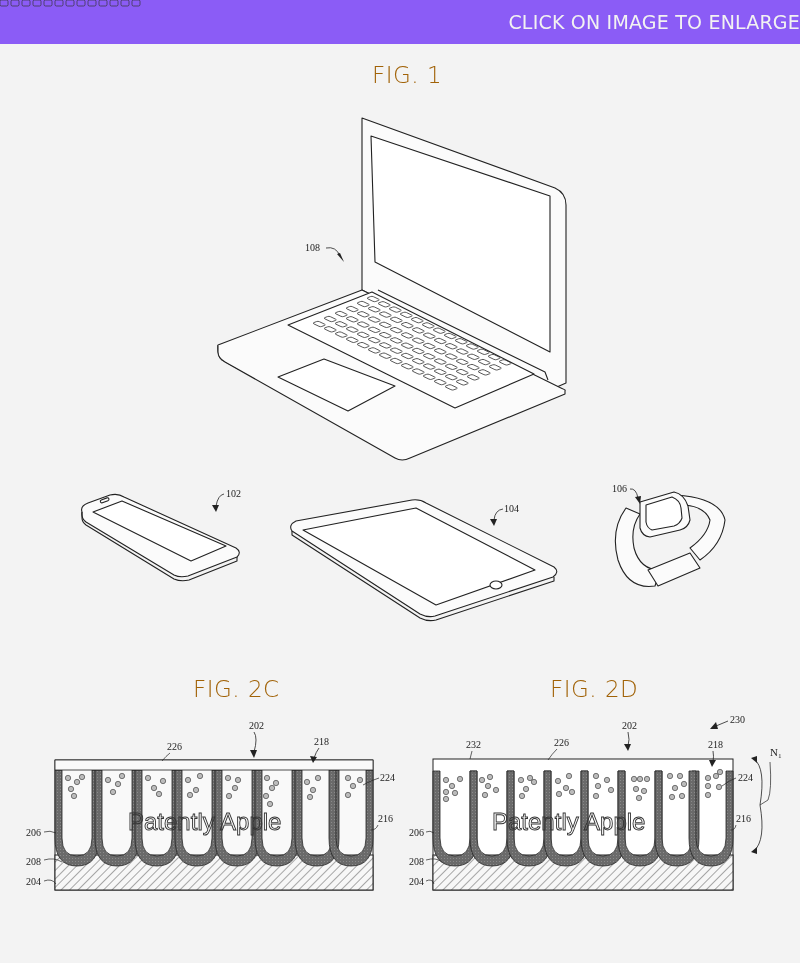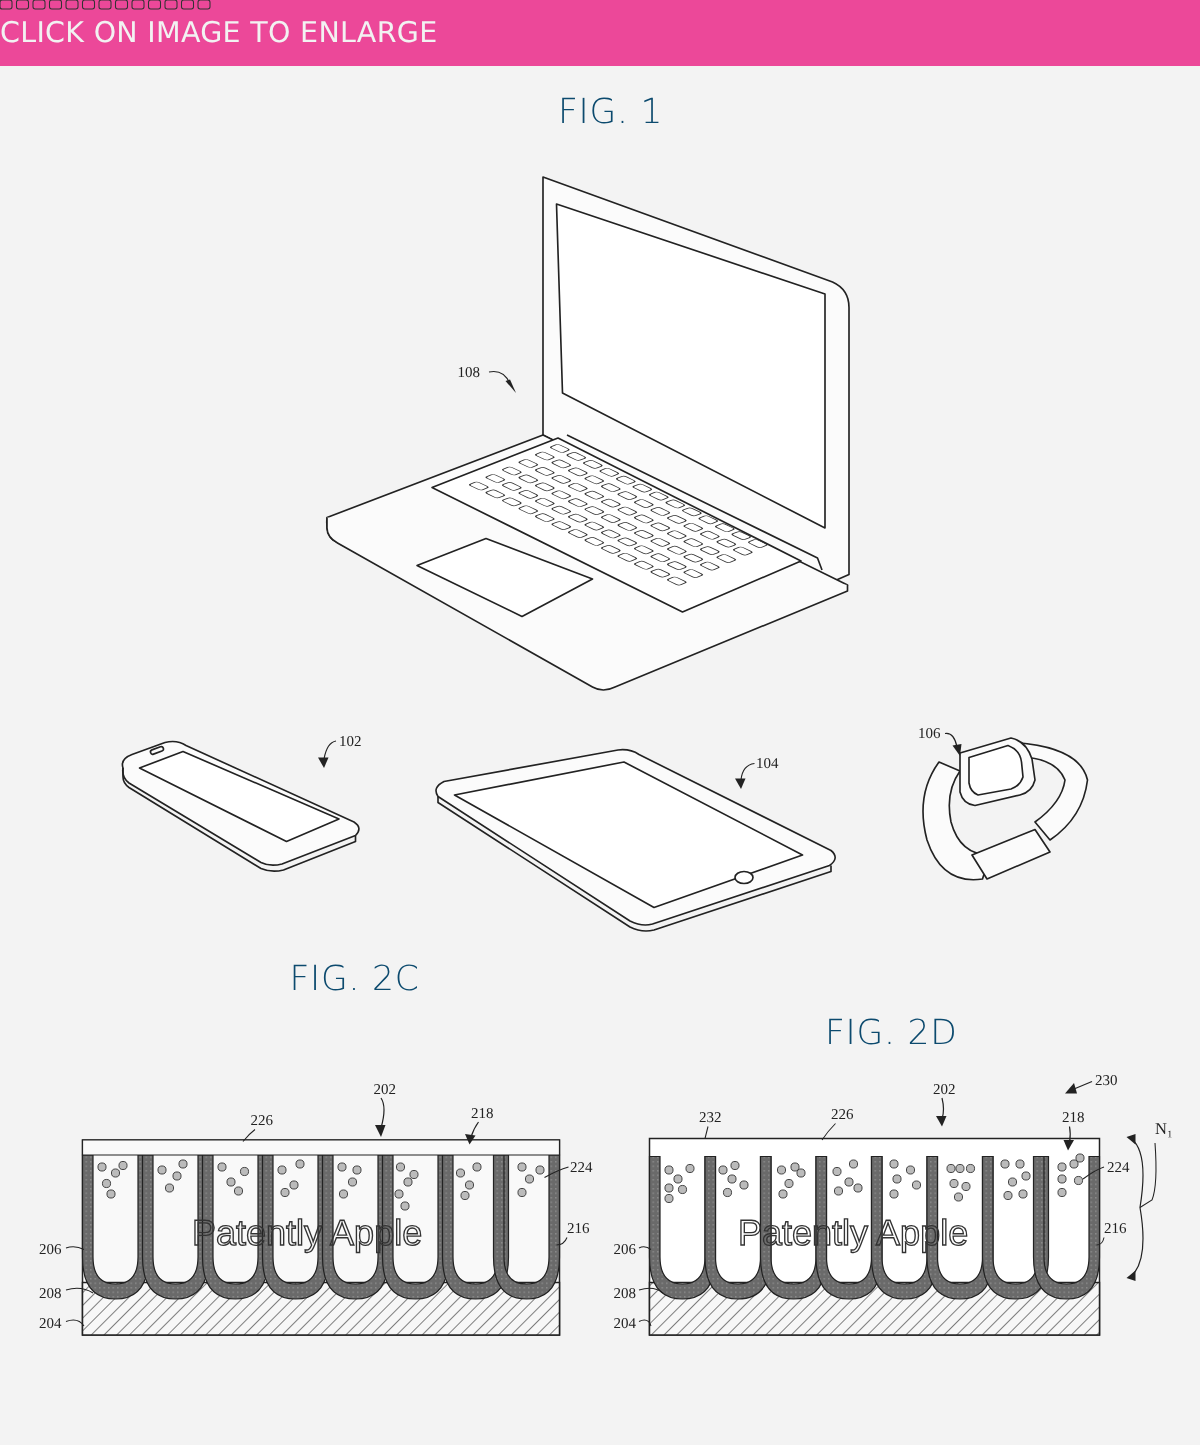--- a/index.html
+++ b/index.html
@@ -1,29 +1,29 @@
 <!DOCTYPE html>
 <html><head>
 <meta charset="utf-8">
 <style>
   html,body{margin:0;padding:0;}
   body{width:800px;height:963px;background:#f3f3f3;position:relative;overflow:hidden;font-family:"DejaVu Sans","Liberation Sans",sans-serif;}
-  .banner{position:absolute;left:0;top:0;width:800px;height:44px;background:#ec4899;color:#f2f2f2;text-align:left;line-height:44px;font-size:19px;letter-spacing:0.2px;cursor:pointer;}
-  .fig-title{position:absolute;font-size:23px;color:#0c4a6e;font-weight:300;letter-spacing:0.5px;}
+  .banner{position:absolute;left:0;top:0;width:800px;height:44px;background:#8b5cf6;color:#f2f2f2;text-align:right;line-height:44px;font-size:19px;letter-spacing:0.2px;cursor:pointer;}
+  .fig-title{position:absolute;font-size:23px;color:#a16207;font-weight:300;letter-spacing:0.5px;}
   svg{position:absolute;left:0;top:0;}
   .ref{font-family:"Liberation Serif","DejaVu Serif",serif;font-size:10px;fill:#222;}
   .wm{font-family:"Liberation Sans","DejaVu Sans",sans-serif;font-size:24px;fill:none;stroke:#333;stroke-width:0.9;}
 </style>
 </head>
 <body>
 
 <div class="banner">CLICK ON IMAGE TO ENLARGE</div>
 
 <div class="fig-title" style="left:372px;top:62px;">FIG. 1</div>
-<div class="fig-title" style="left:193px;top:640px;">FIG. 2C</div>
+<div class="fig-title" style="left:193px;top:676px;">FIG. 2C</div>
 <div class="fig-title" style="left:550px;top:676px;">FIG. 2D</div>
 
 <svg width="800" height="963" viewBox="0 0 800 963">
   <defs>
     <pattern id="hatch" width="6" height="6" patternUnits="userSpaceOnUse" patternTransform="rotate(45)">
       <rect width="6" height="6" fill="#f7f7f7"></rect>
       <line x1="0" y1="0" x2="0" y2="6" stroke="#555" stroke-width="1"></line>
     </pattern>
     <pattern id="grain" width="3" height="3" patternUnits="userSpaceOnUse">
       <rect width="3" height="3" fill="#6a6a6a"></rect>

